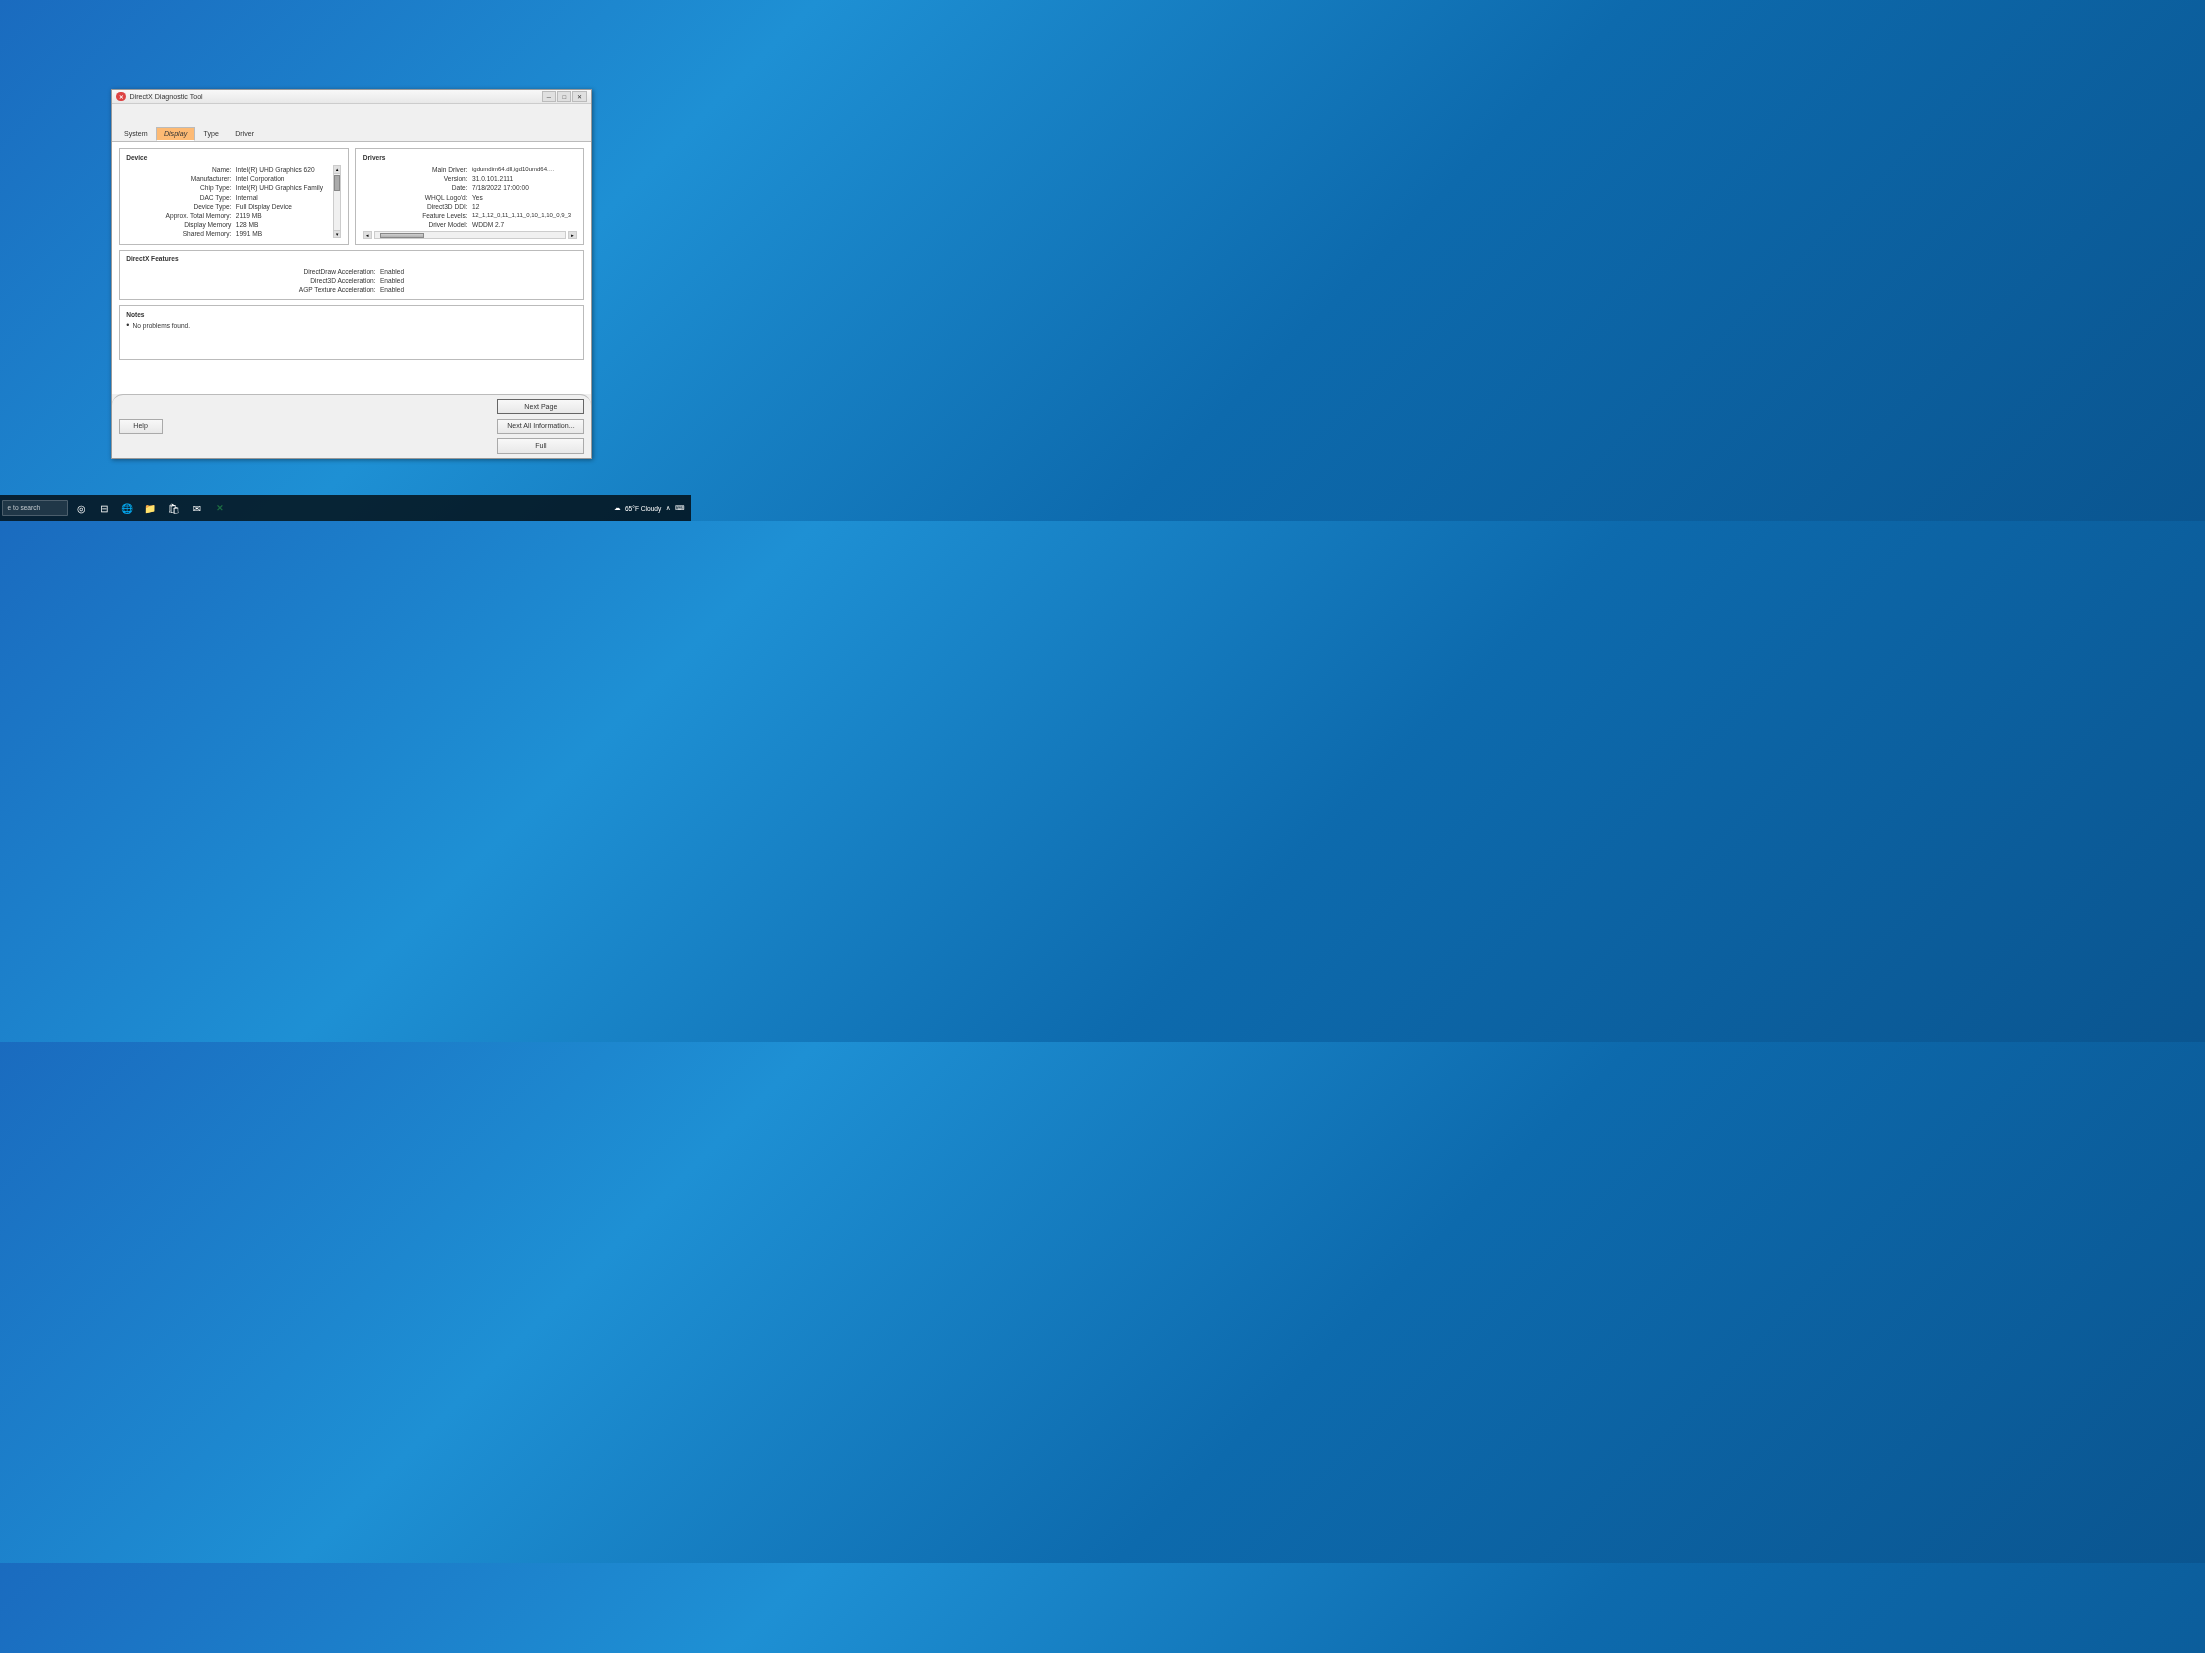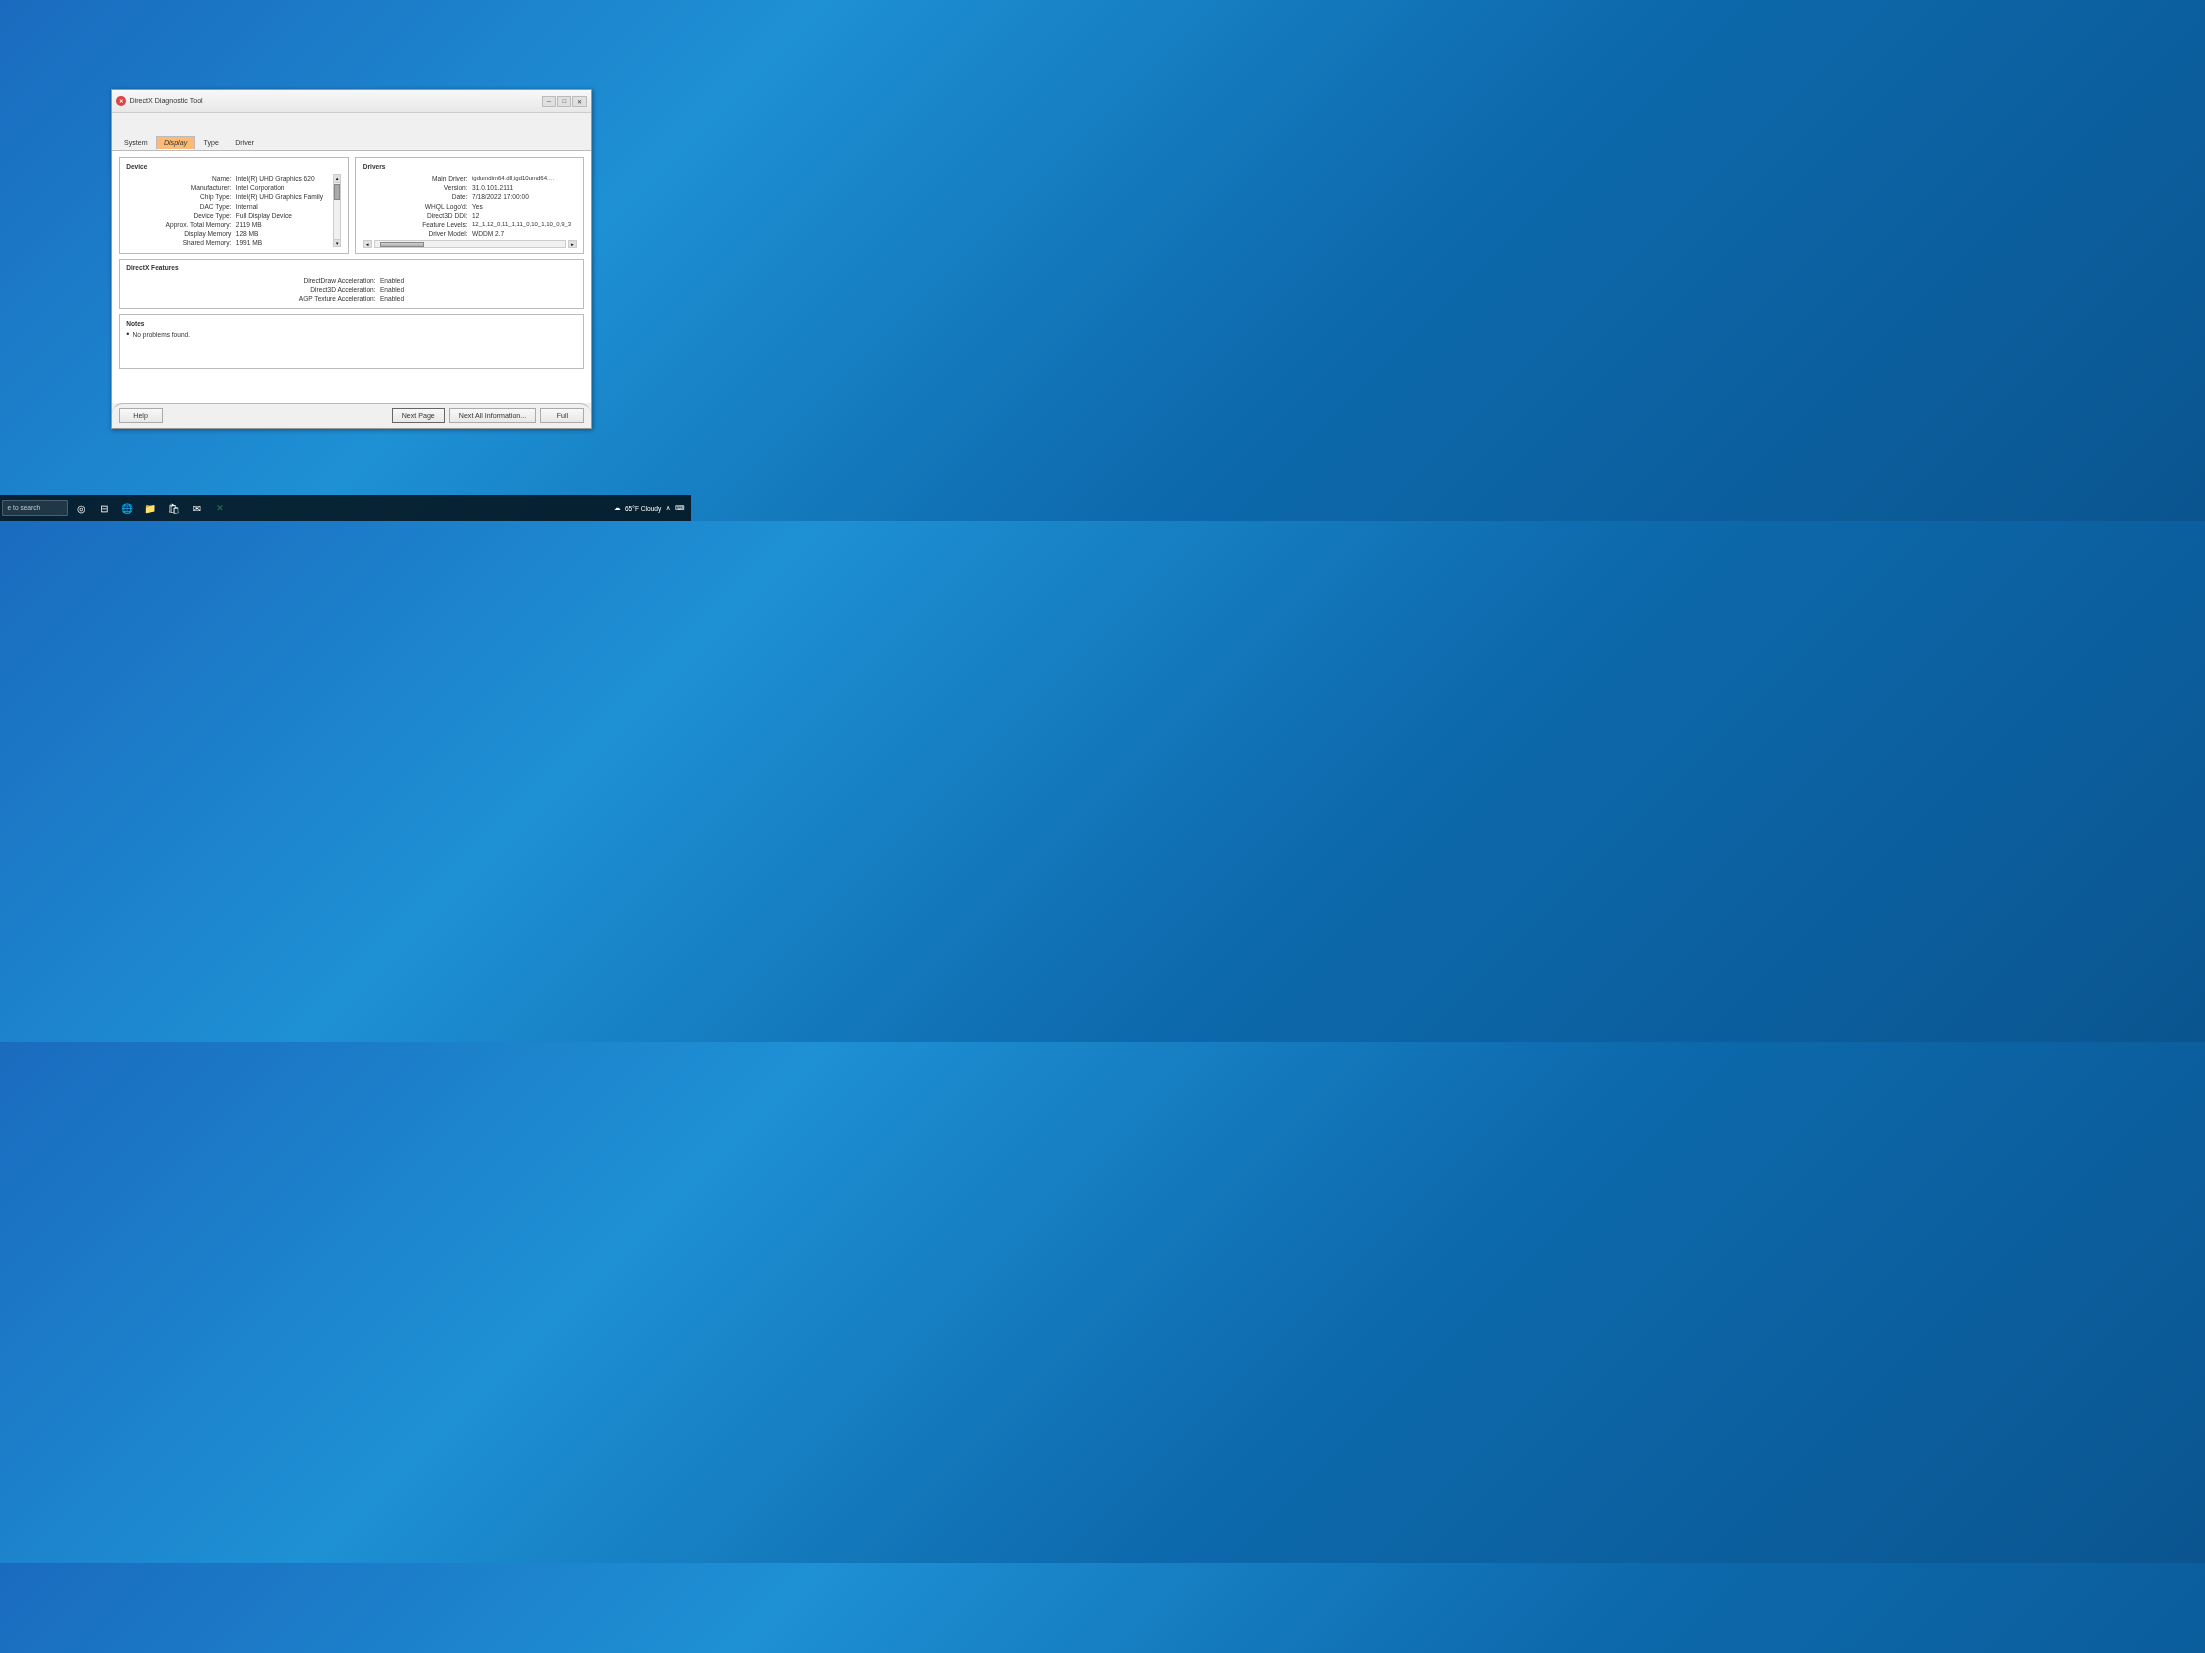--- a/index.html
+++ b/index.html
@@ -80,21 +80,21 @@
       border: 0.5px solid #999;
       box-shadow: 1.1px 1.1px 4.4px rgba(0,0,0,0.4);
     }
 
     .window-titlebar {
       background: linear-gradient(to bottom, #f8f8f8, #e8e8e8);
       border-bottom: 0.5px solid #ccc;
       padding: 2.2px 4.4px;
       display: flex;
       align-items: center;
-      height: 23px;
+      height: 14px;
     }
 
     .window-title-icon {
       width: 9.8px;
       height: 9.8px;
       background: #d44;
       border-radius: 50%;
       margin-right: 3.3px;
       display: flex;
       align-items: center;
@@ -359,20 +359,21 @@
       border-radius: 11px;
     }
 
     .bottom-left {
       flex: 1;
     }
 
     .bottom-right {
       display: flex;
       gap: 4.4px;
+      flex-direction: column;
     }
 
     .btn {
       padding: 2.7px 8.8px;
       background: linear-gradient(to bottom, #f8f8f8, #e8e8e8);
       border: 0.5px solid #aaa;
       cursor: pointer;
       font-size: 7.1px;
       color: #333;
       min-width: 44px;

